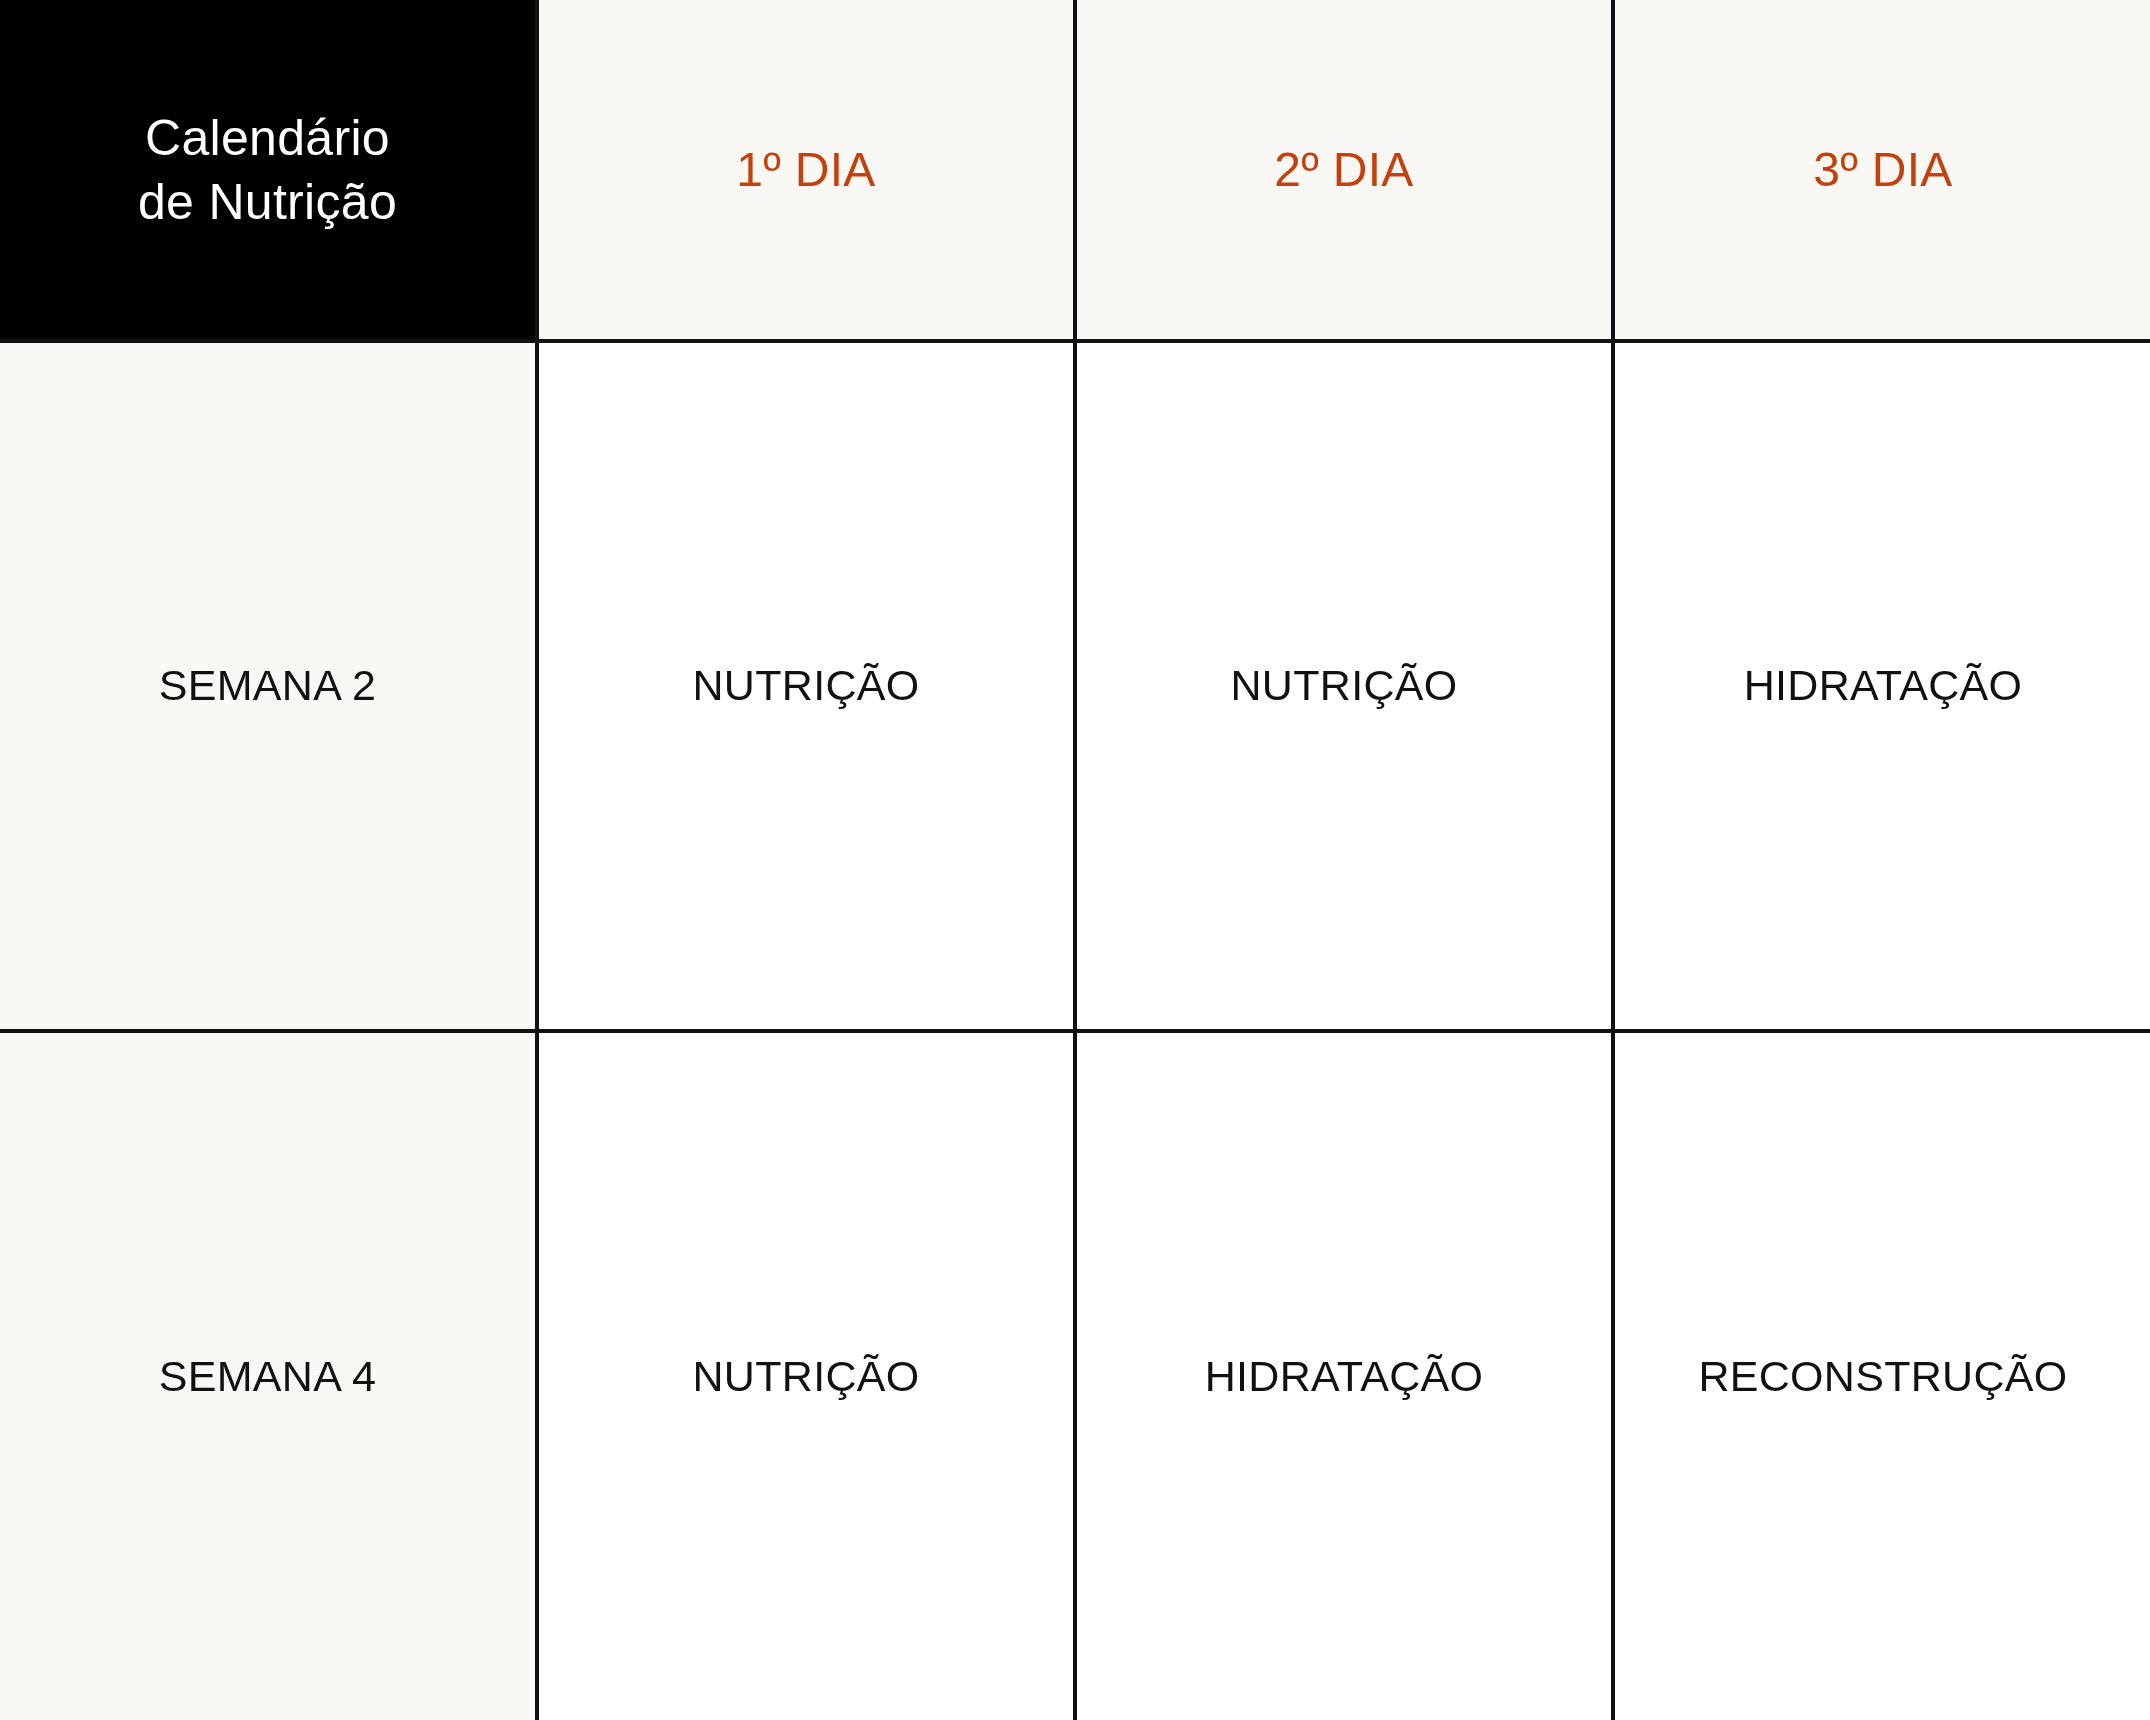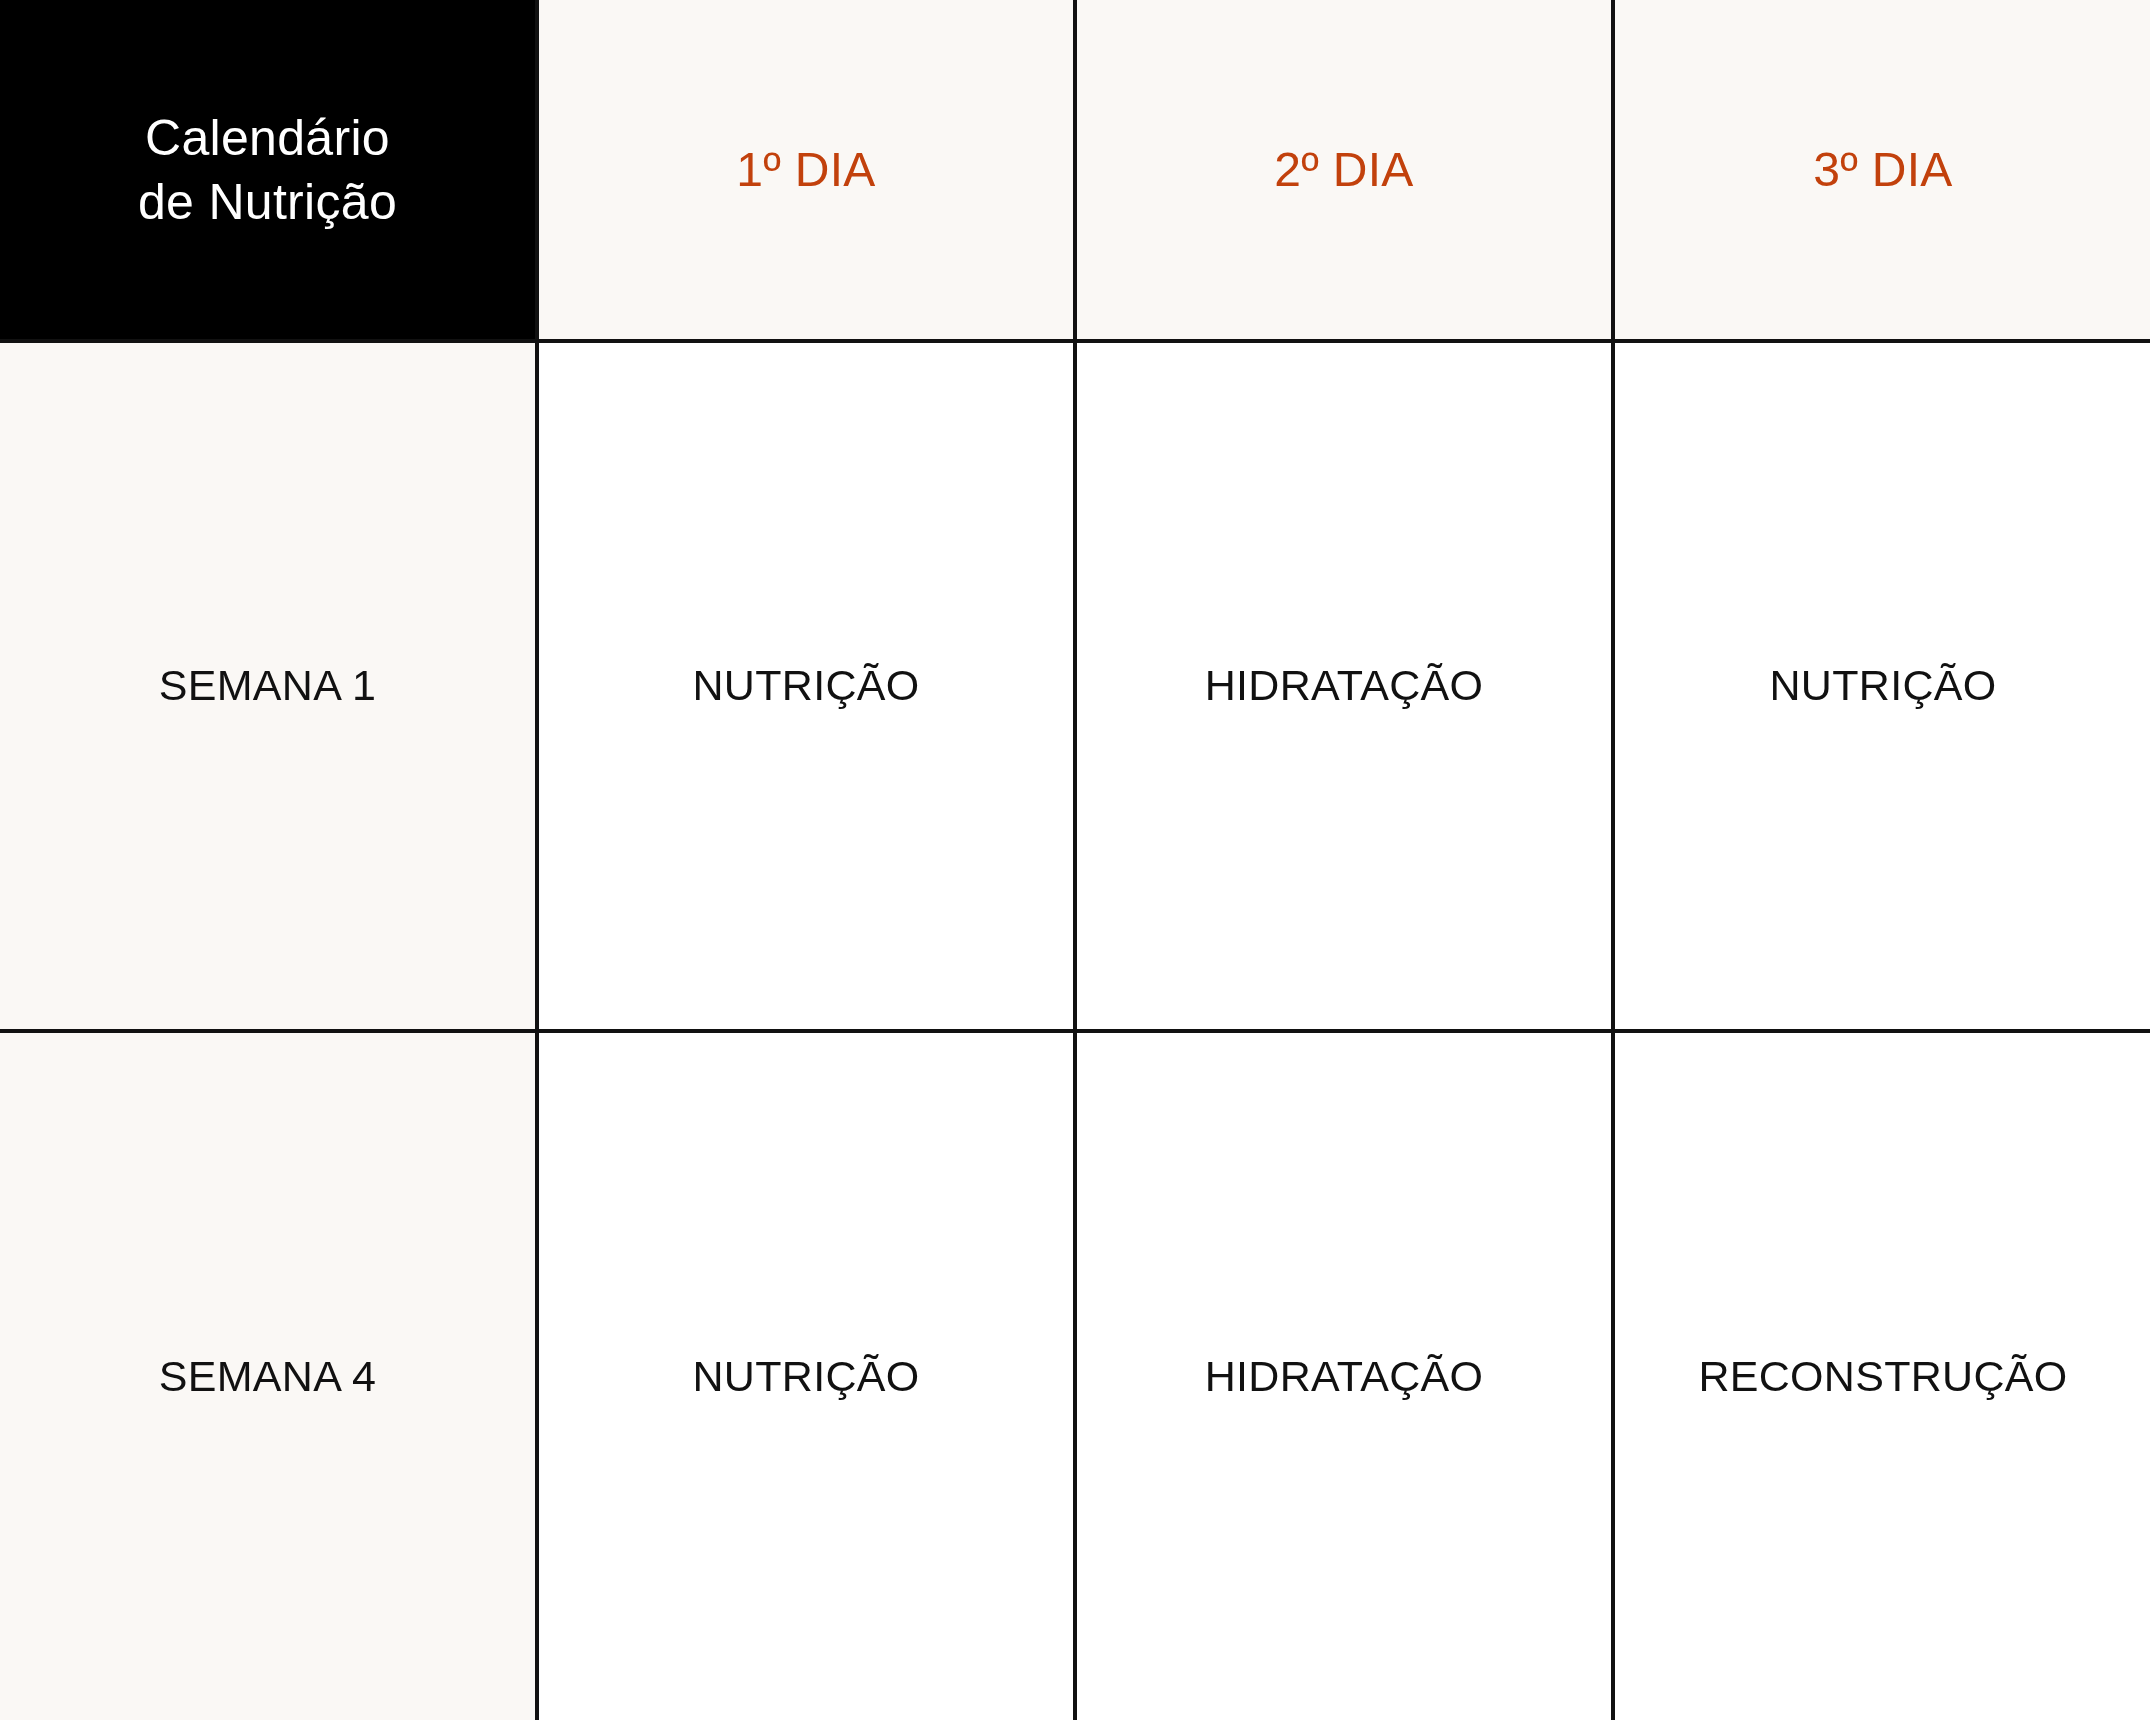--- a/index.html
+++ b/index.html
@@ -114,24 +114,24 @@
       <tr class="head-row">
         <th class="title-cell">Calendário
 de Nutrição</th>
         <th class="day-head">1º DIA</th>
         <th class="day-head">2º DIA</th>
         <th class="day-head">3º DIA</th>
       </tr>
     </thead>
     <tbody>
       <tr class="body-row">
-        <td class="week-label">SEMANA 1</td>
+        <td class="week-label">SEMANA 2</td>
+        <td class="cell">NUTRIÇÃO</td>
         <td class="cell">NUTRIÇÃO</td>
         <td class="cell">HIDRATAÇÃO</td>
-        <td class="cell">NUTRIÇÃO</td>
       </tr>
       <tr class="body-row">
         <td class="week-label">SEMANA 4</td>
         <td class="cell">NUTRIÇÃO</td>
         <td class="cell">HIDRATAÇÃO</td>
         <td class="cell">RECONSTRUÇÃO</td>
       </tr>
     </tbody>
   </table>
 </div>

